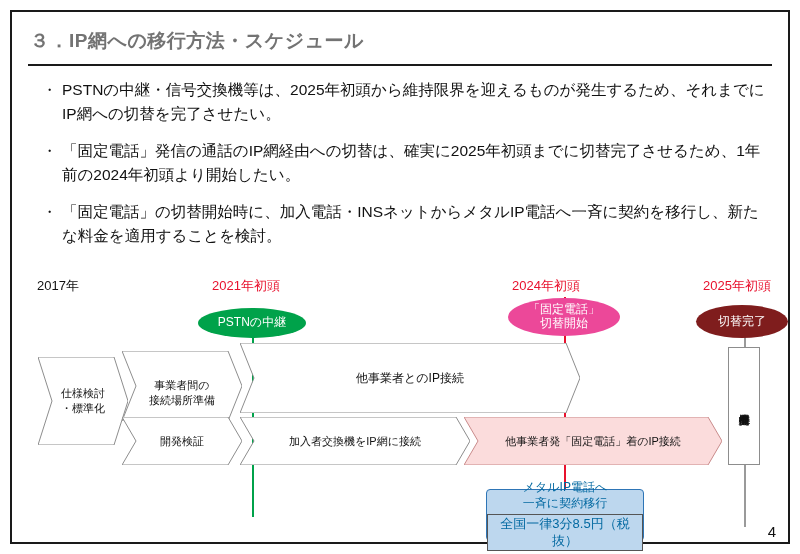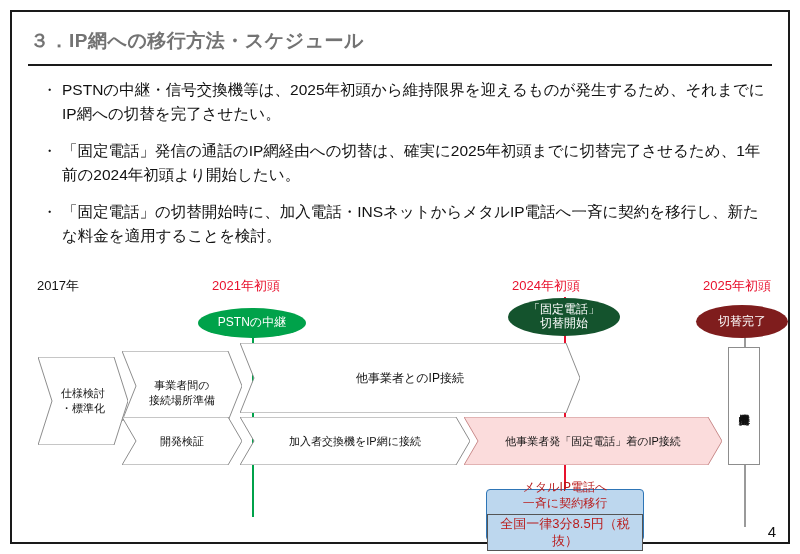--- a/index.html
+++ b/index.html
@@ -81,21 +81,21 @@
     border-radius:50%/50%;
     color:#fff;
     text-align:center;
     font-size:12px;
     display:flex;
     align-items:center;
     justify-content:center;
     line-height:1.15;
   }
   .pill.green{background:#00a24a;}
-  .pill.red{background:#14532d;}
+  .pill.red{background:#ec4899;}
   .pill.black{background:#7f1d1d;}
   .arrow-wrap{
     position:absolute;
   }
   .arrow-wrap svg{position:absolute;left:0;top:0;}
   .arrow-text{
     position:absolute;
     width:100%;height:100%;
     display:flex;align-items:center;justify-content:center;
     text-align:center;
@@ -119,21 +119,21 @@
     justify-content:center;
     line-height:1.25;
     box-sizing:border-box;
   }
   .blue-box{
     position:absolute;
     background:#bdd7ee;
     border:1px solid #2e75b6;
     border-radius:4px;
     font-size:12px;
-    color:#b91c1c;
+    color:#0369a1;
     text-align:center;
     line-height:1.35;
     display:flex;
     flex-direction:column;
     align-items:center;
     justify-content:center;
     box-sizing:border-box;
   }
   .blue-box .sub{
     font-size:13px;

